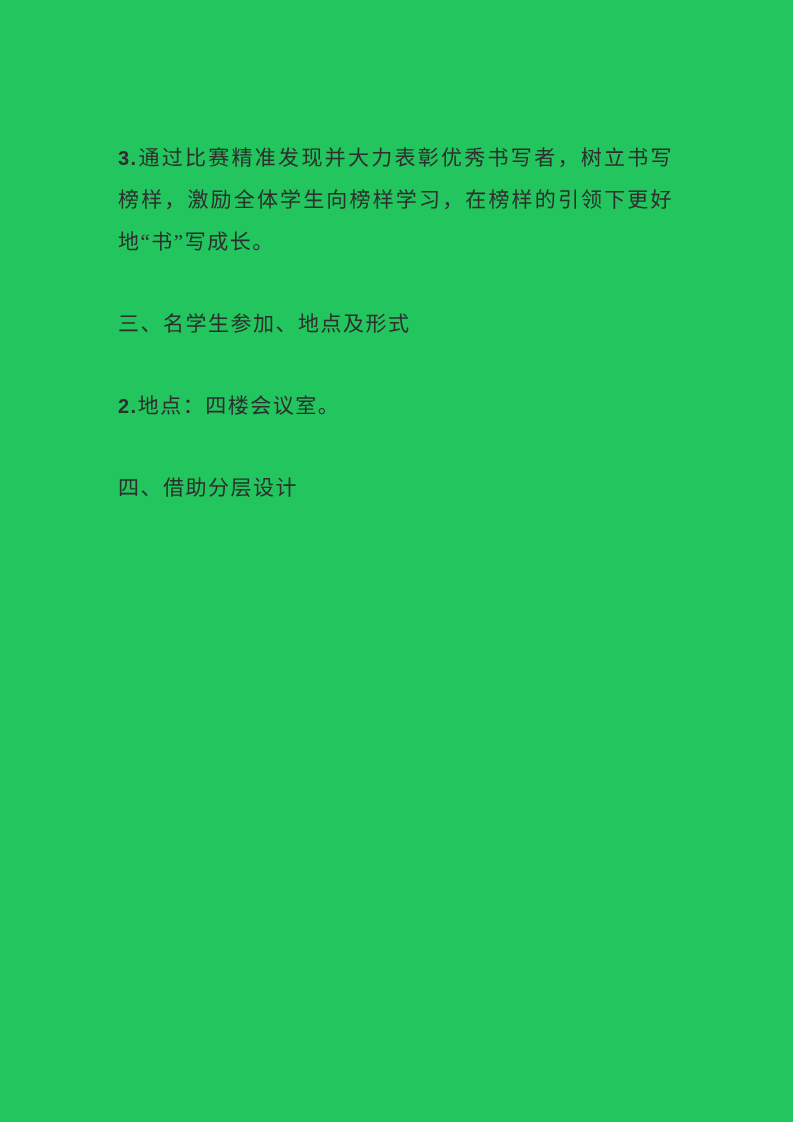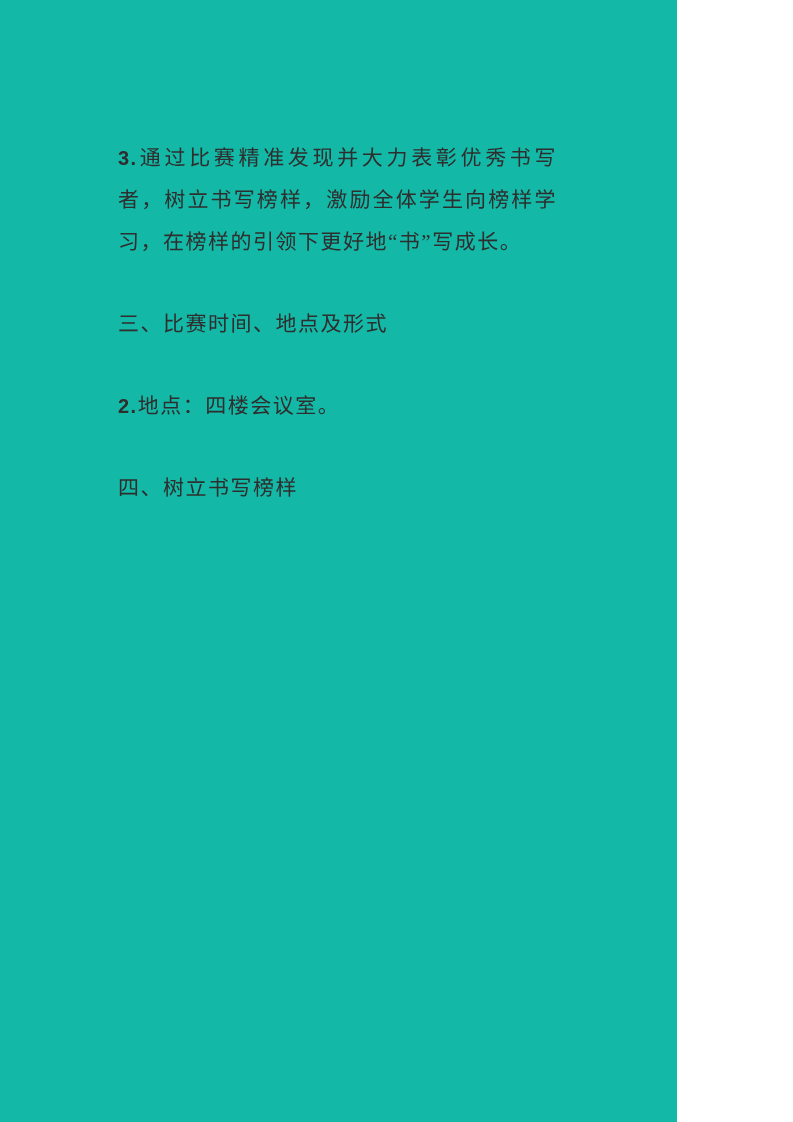--- a/index.html
+++ b/index.html
@@ -2,23 +2,23 @@
 <html lang="zh-CN"><head>
 <meta charset="utf-8">
 <style>
   html, body {
     margin: 0;
     padding: 0;
     background: #ffffff;
   }
   .page {
     position: relative;
-    width: 677px;
+    width: 793px;
     height: 1122px;
-    background: #14b8a6;
+    background: #22c55e;
     overflow: hidden;
     font-family: "Liberation Serif", "DejaVu Serif", serif;
   }
   .doc-body {
     box-sizing: border-box;
     padding: 137px 120px 0 118px;
   }
   .para {
     margin: 0 0 40px 0;
     font-size: 21px;
@@ -34,17 +34,17 @@
     font-weight: bold;
     font-size: 20px;
   }
 </style>
 </head>
 <body>
 
 <div class="page">
   <main class="doc-body">
     <p class="para"><b>3.</b>通过比赛精准发现并大力表彰优秀书写者，树立书写榜样，激励全体学生向榜样学习，在榜样的引领下更好地“书”写成长。</p>
-    <p class="para">三、比赛时间、地点及形式</p>
+    <p class="para">三、名学生参加、地点及形式</p>
     <p class="para"><b>2.</b>地点：四楼会议室。</p>
-    <p class="para">四、树立书写榜样</p>
+    <p class="para">四、借助分层设计</p>
   </main>
 </div>
 
 </body></html>

